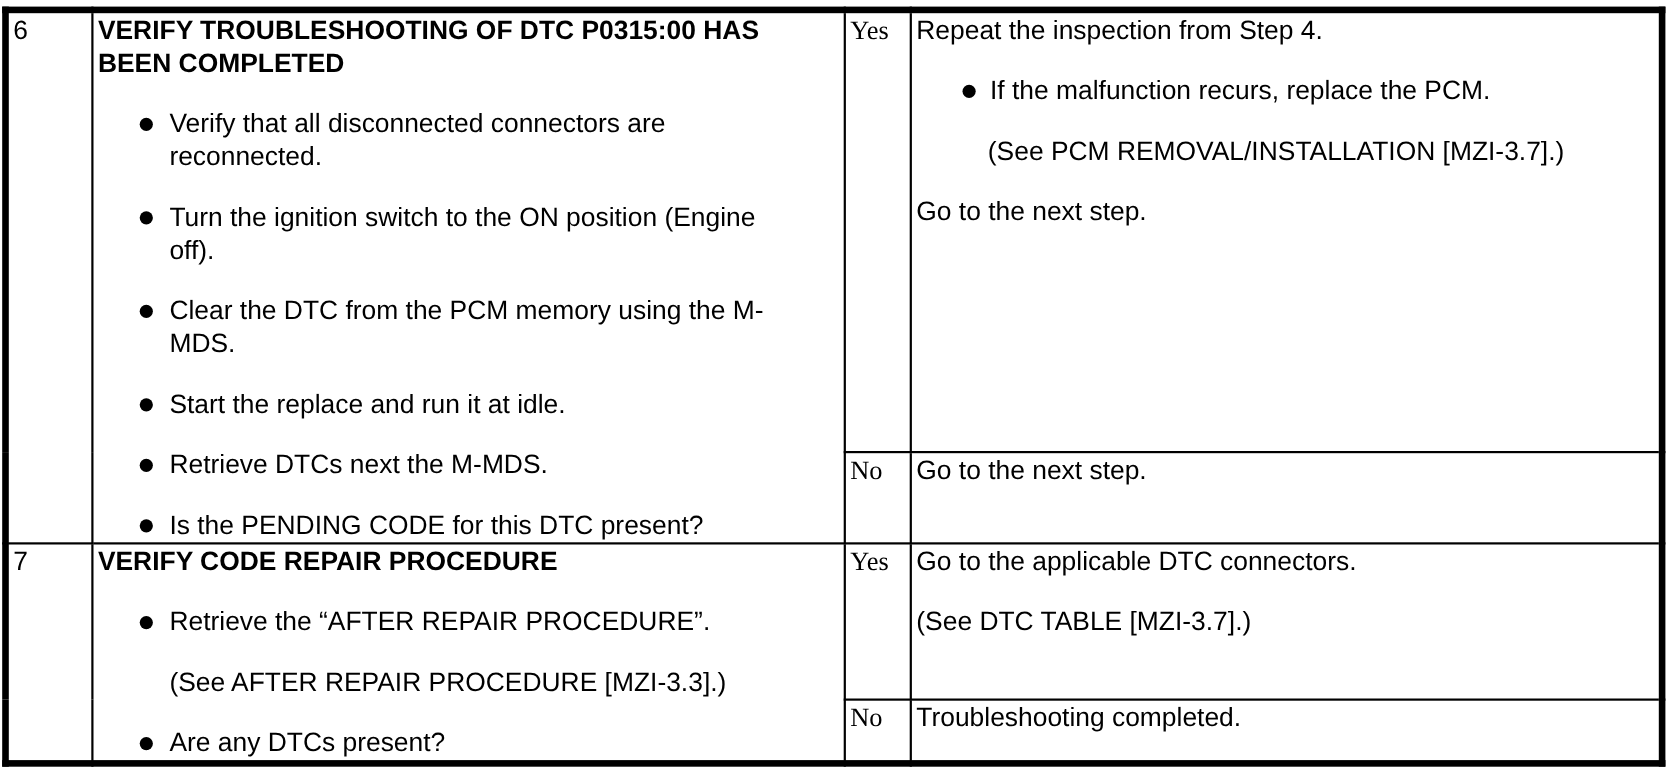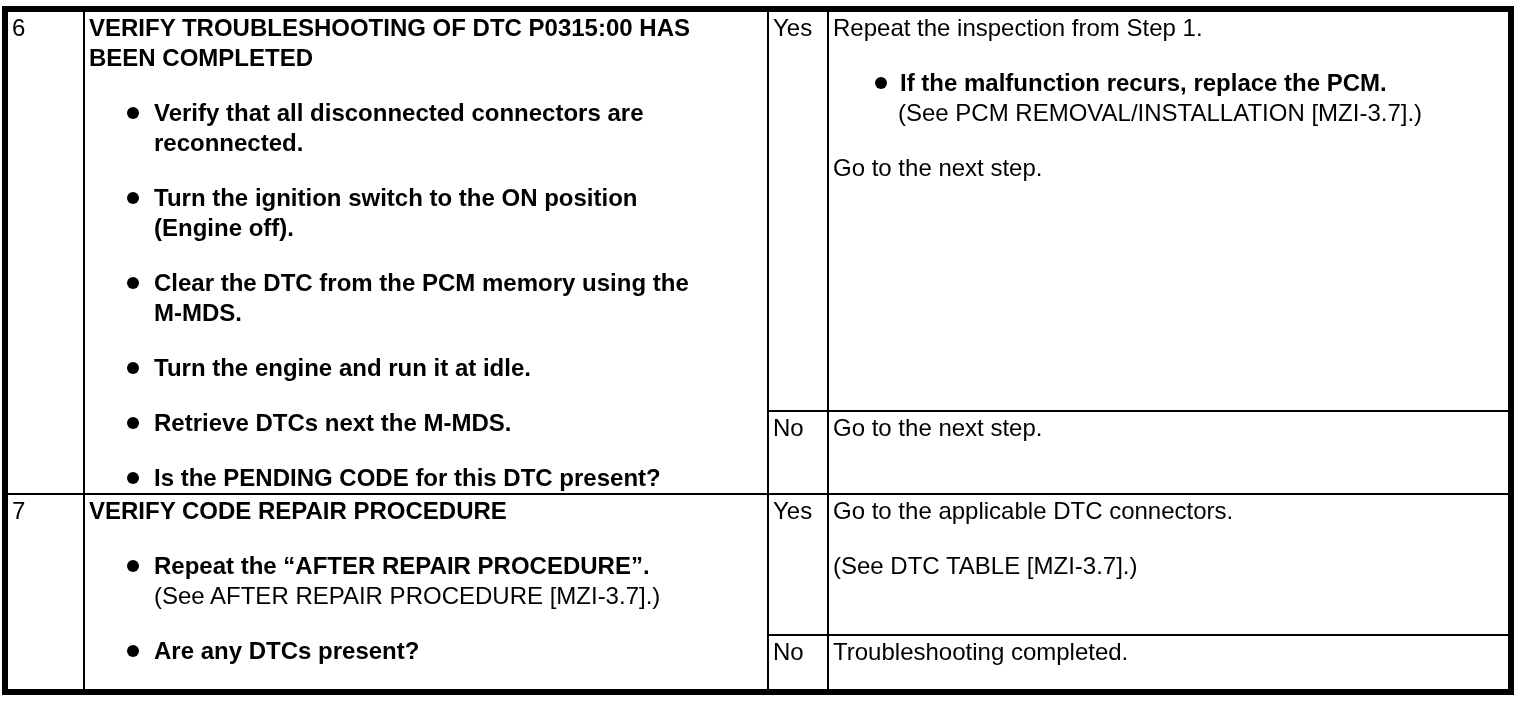--- a/index.html
+++ b/index.html
@@ -30,48 +30,48 @@
     vertical-align: top;
     padding: 1px 4px 0 4px;
     overflow: hidden;
   }
   tr.r1 { height: 399px; }
   tr.r2 { height: 82px; }
   tr.r3 { height: 141px; }
   tr.r4 { height: 57px; }
 
   td.step { padding-left: 3px; }
-  td.ans  { padding-left: 5px; }
+  td.ans  { padding-left: 5px; font-family: Liberation Serif, serif; }
 
   .title {
     font-weight: bold;
     max-width: 660px;
   }
   .bullet {
     display: flex;
     align-items: flex-start;
     margin-top: 25px;
-    font-weight: bold;
   }
   .bullet .dot {
     flex: 0 0 auto;
     width: 12px;
     height: 12px;
     border-radius: 50%;
     background: #000000;
     margin: 9px 15px 0 38px;
   }
   td.res .bullet .dot {
     margin-left: 42px;
     margin-right: 13px;
   }
   .btext {
     max-width: 560px;
   }
   .note {
+    margin-top: 25px;
     margin-left: 65px;
   }
   .para { margin: 0; }
   .gap  { margin-top: 25px; }
 </style>
 </head>
 <body>
 
 <div class="doc">
   <table class="ts">
@@ -96,36 +96,36 @@
           <div class="bullet">
             <span class="dot"></span>
             <span class="btext">Turn the ignition switch to the ON position (Engine off).</span>
           </div>
           <div class="bullet">
             <span class="dot"></span>
             <span class="btext">Clear the DTC from the PCM memory using the M-MDS.</span>
           </div>
           <div class="bullet">
             <span class="dot"></span>
-            <span class="btext">Turn the engine and run it at idle.</span>
+            <span class="btext">Start the replace and run it at idle.</span>
           </div>
           <div class="bullet">
             <span class="dot"></span>
             <span class="btext">Retrieve DTCs next the M-MDS.</span>
           </div>
           <div class="bullet">
             <span class="dot"></span>
             <span class="btext">Is the PENDING CODE for this DTC present?</span>
           </div>
         </td>
         <td class="ans">
           <div>Yes</div>
         </td>
         <td class="res">
-          <div class="para">Repeat the inspection from Step 1.</div>
+          <div class="para">Repeat the inspection from Step 4.</div>
           <div class="bullet">
             <span class="dot"></span>
             <span class="btext-r">If the malfunction recurs, replace the PCM.</span>
           </div>
           <div class="note">(See PCM REMOVAL/INSTALLATION [MZI-3.7].)</div>
           <div class="para gap">Go to the next step.</div>
         </td>
       </tr>
 
       <tr class="r2">
@@ -138,23 +138,23 @@
       </tr>
 
       <tr class="r3">
         <td class="step" rowspan="2">
           <div>7</div>
         </td>
         <td class="action" rowspan="2">
           <div class="title">VERIFY CODE REPAIR PROCEDURE</div>
           <div class="bullet">
             <span class="dot"></span>
-            <span class="btext">Repeat the “AFTER REPAIR PROCEDURE”.</span>
+            <span class="btext">Retrieve the “AFTER REPAIR PROCEDURE”.</span>
           </div>
-          <div class="note">(See AFTER REPAIR PROCEDURE [MZI-3.7].)</div>
+          <div class="note">(See AFTER REPAIR PROCEDURE [MZI-3.3].)</div>
           <div class="bullet">
             <span class="dot"></span>
             <span class="btext">Are any DTCs present?</span>
           </div>
         </td>
         <td class="ans">
           <div>Yes</div>
         </td>
         <td class="res">
           <div class="para">Go to the applicable DTC connectors.</div>

